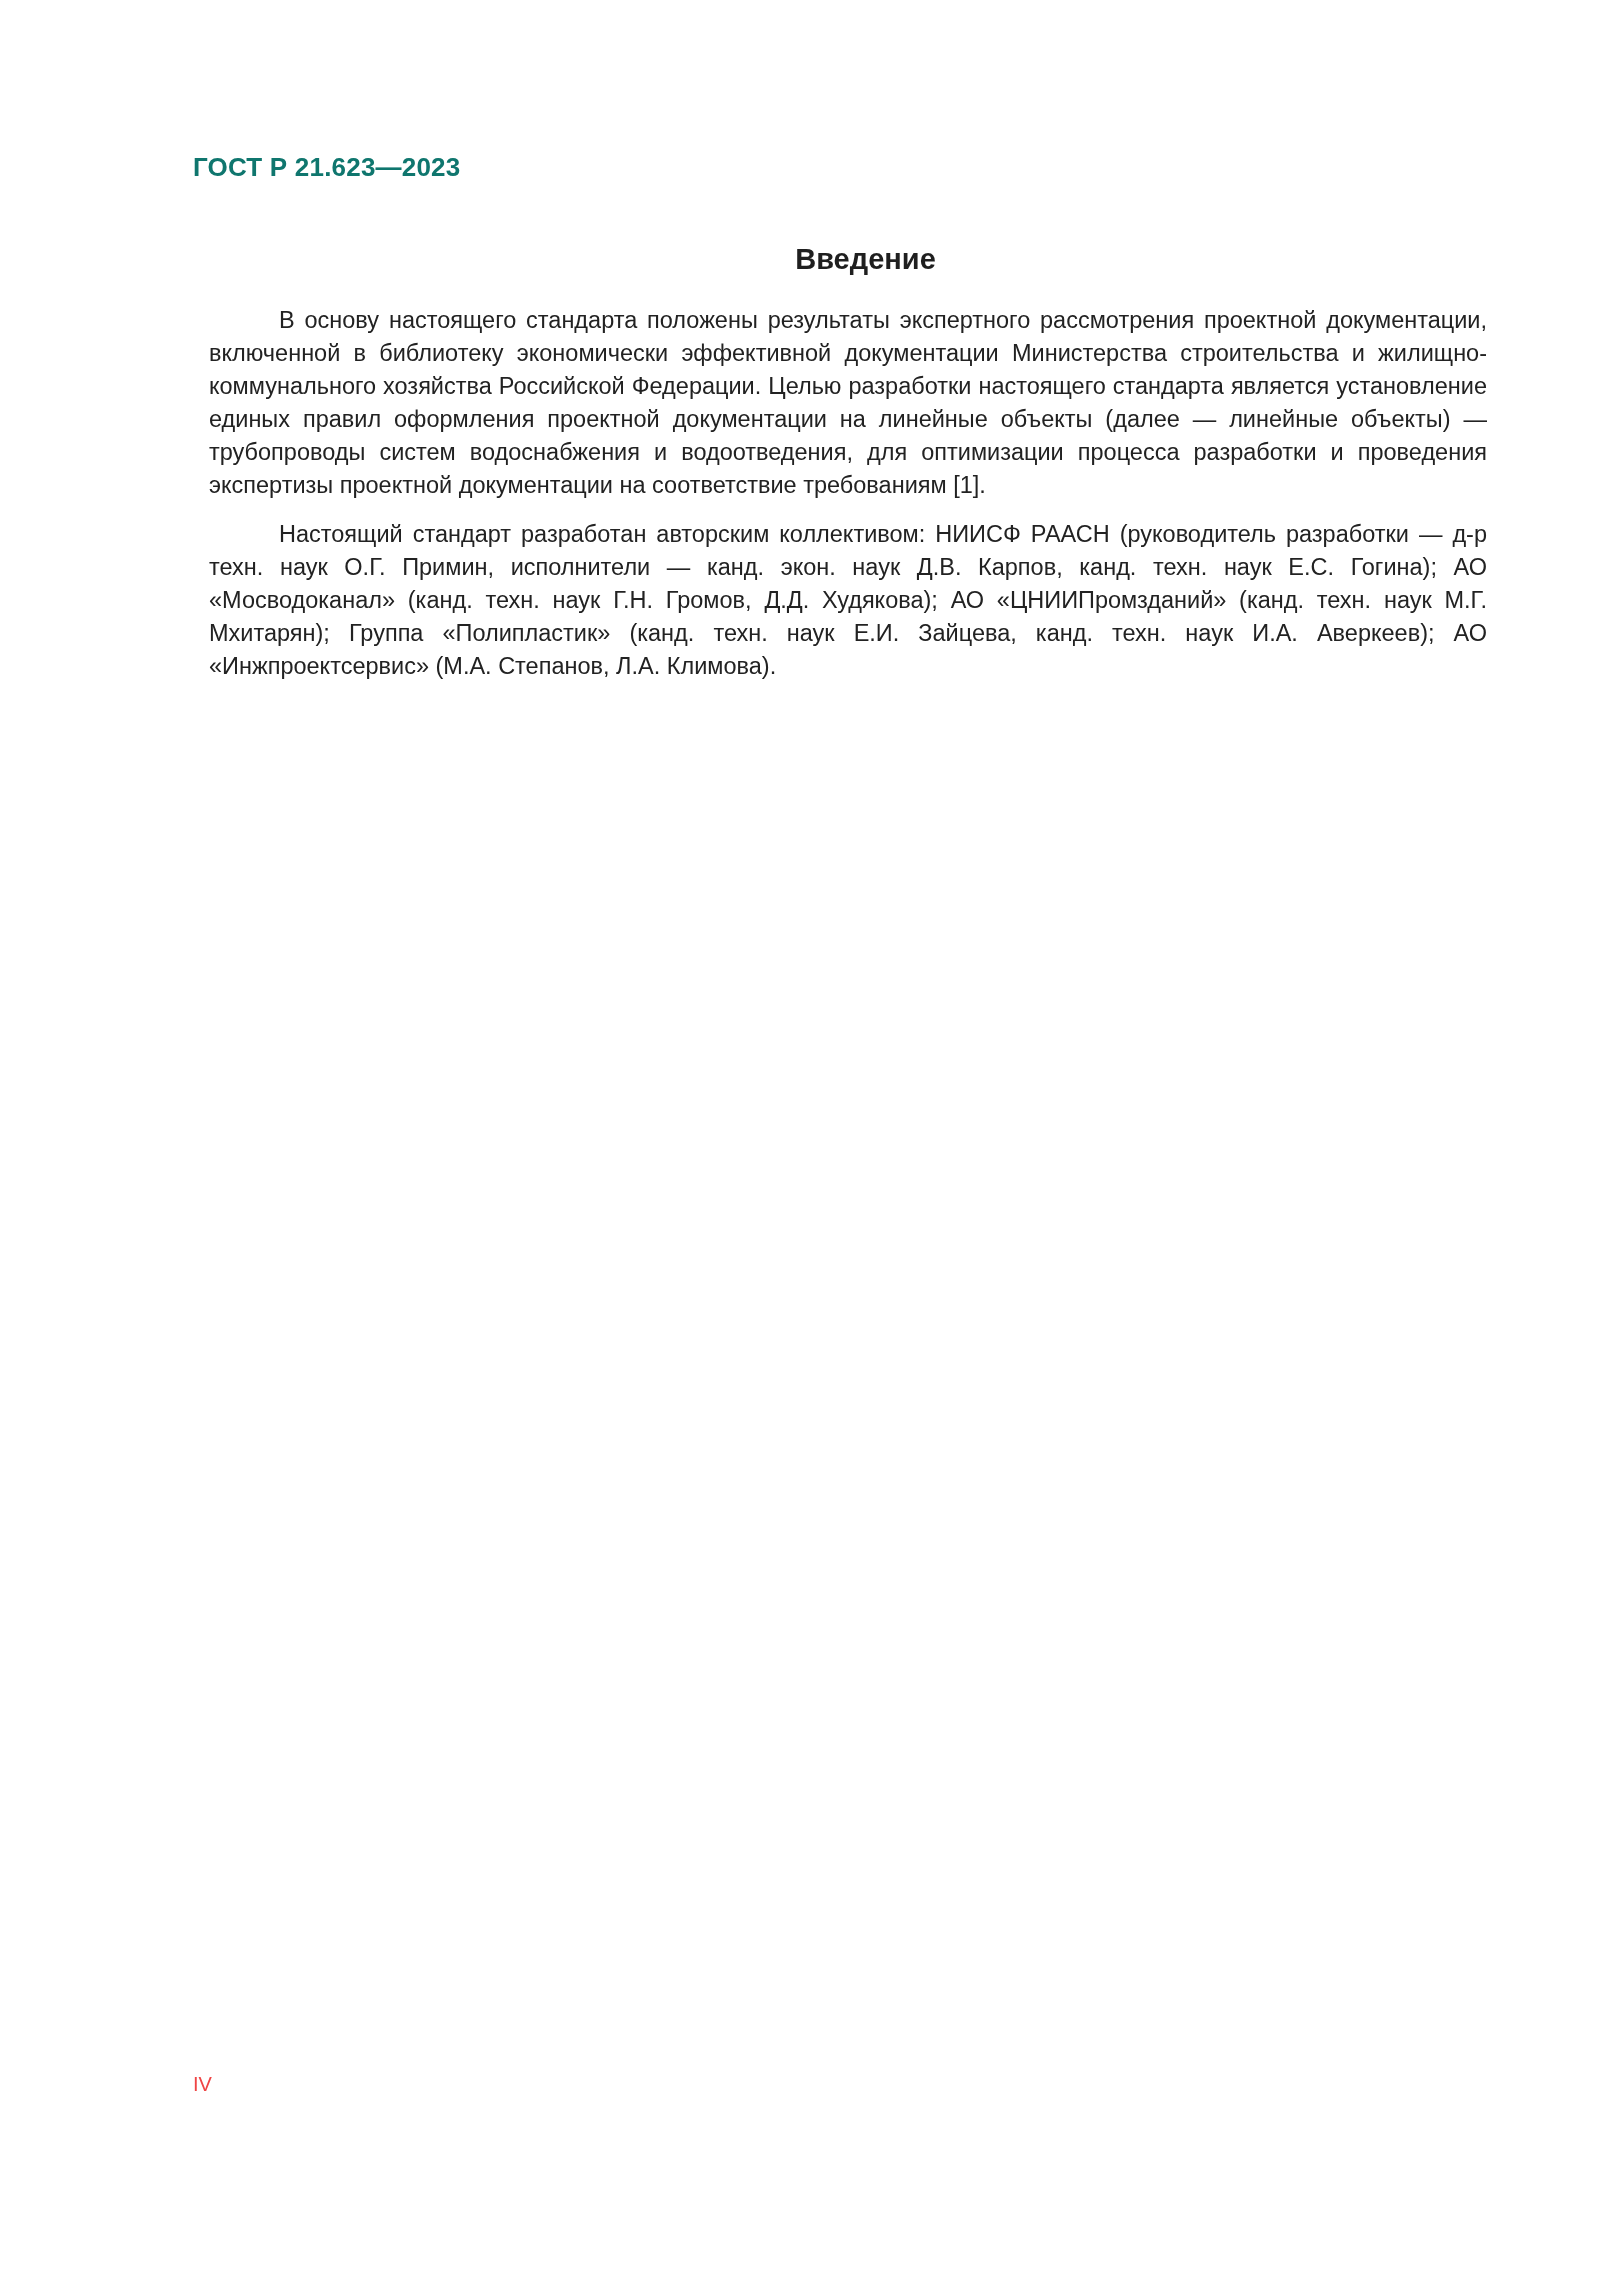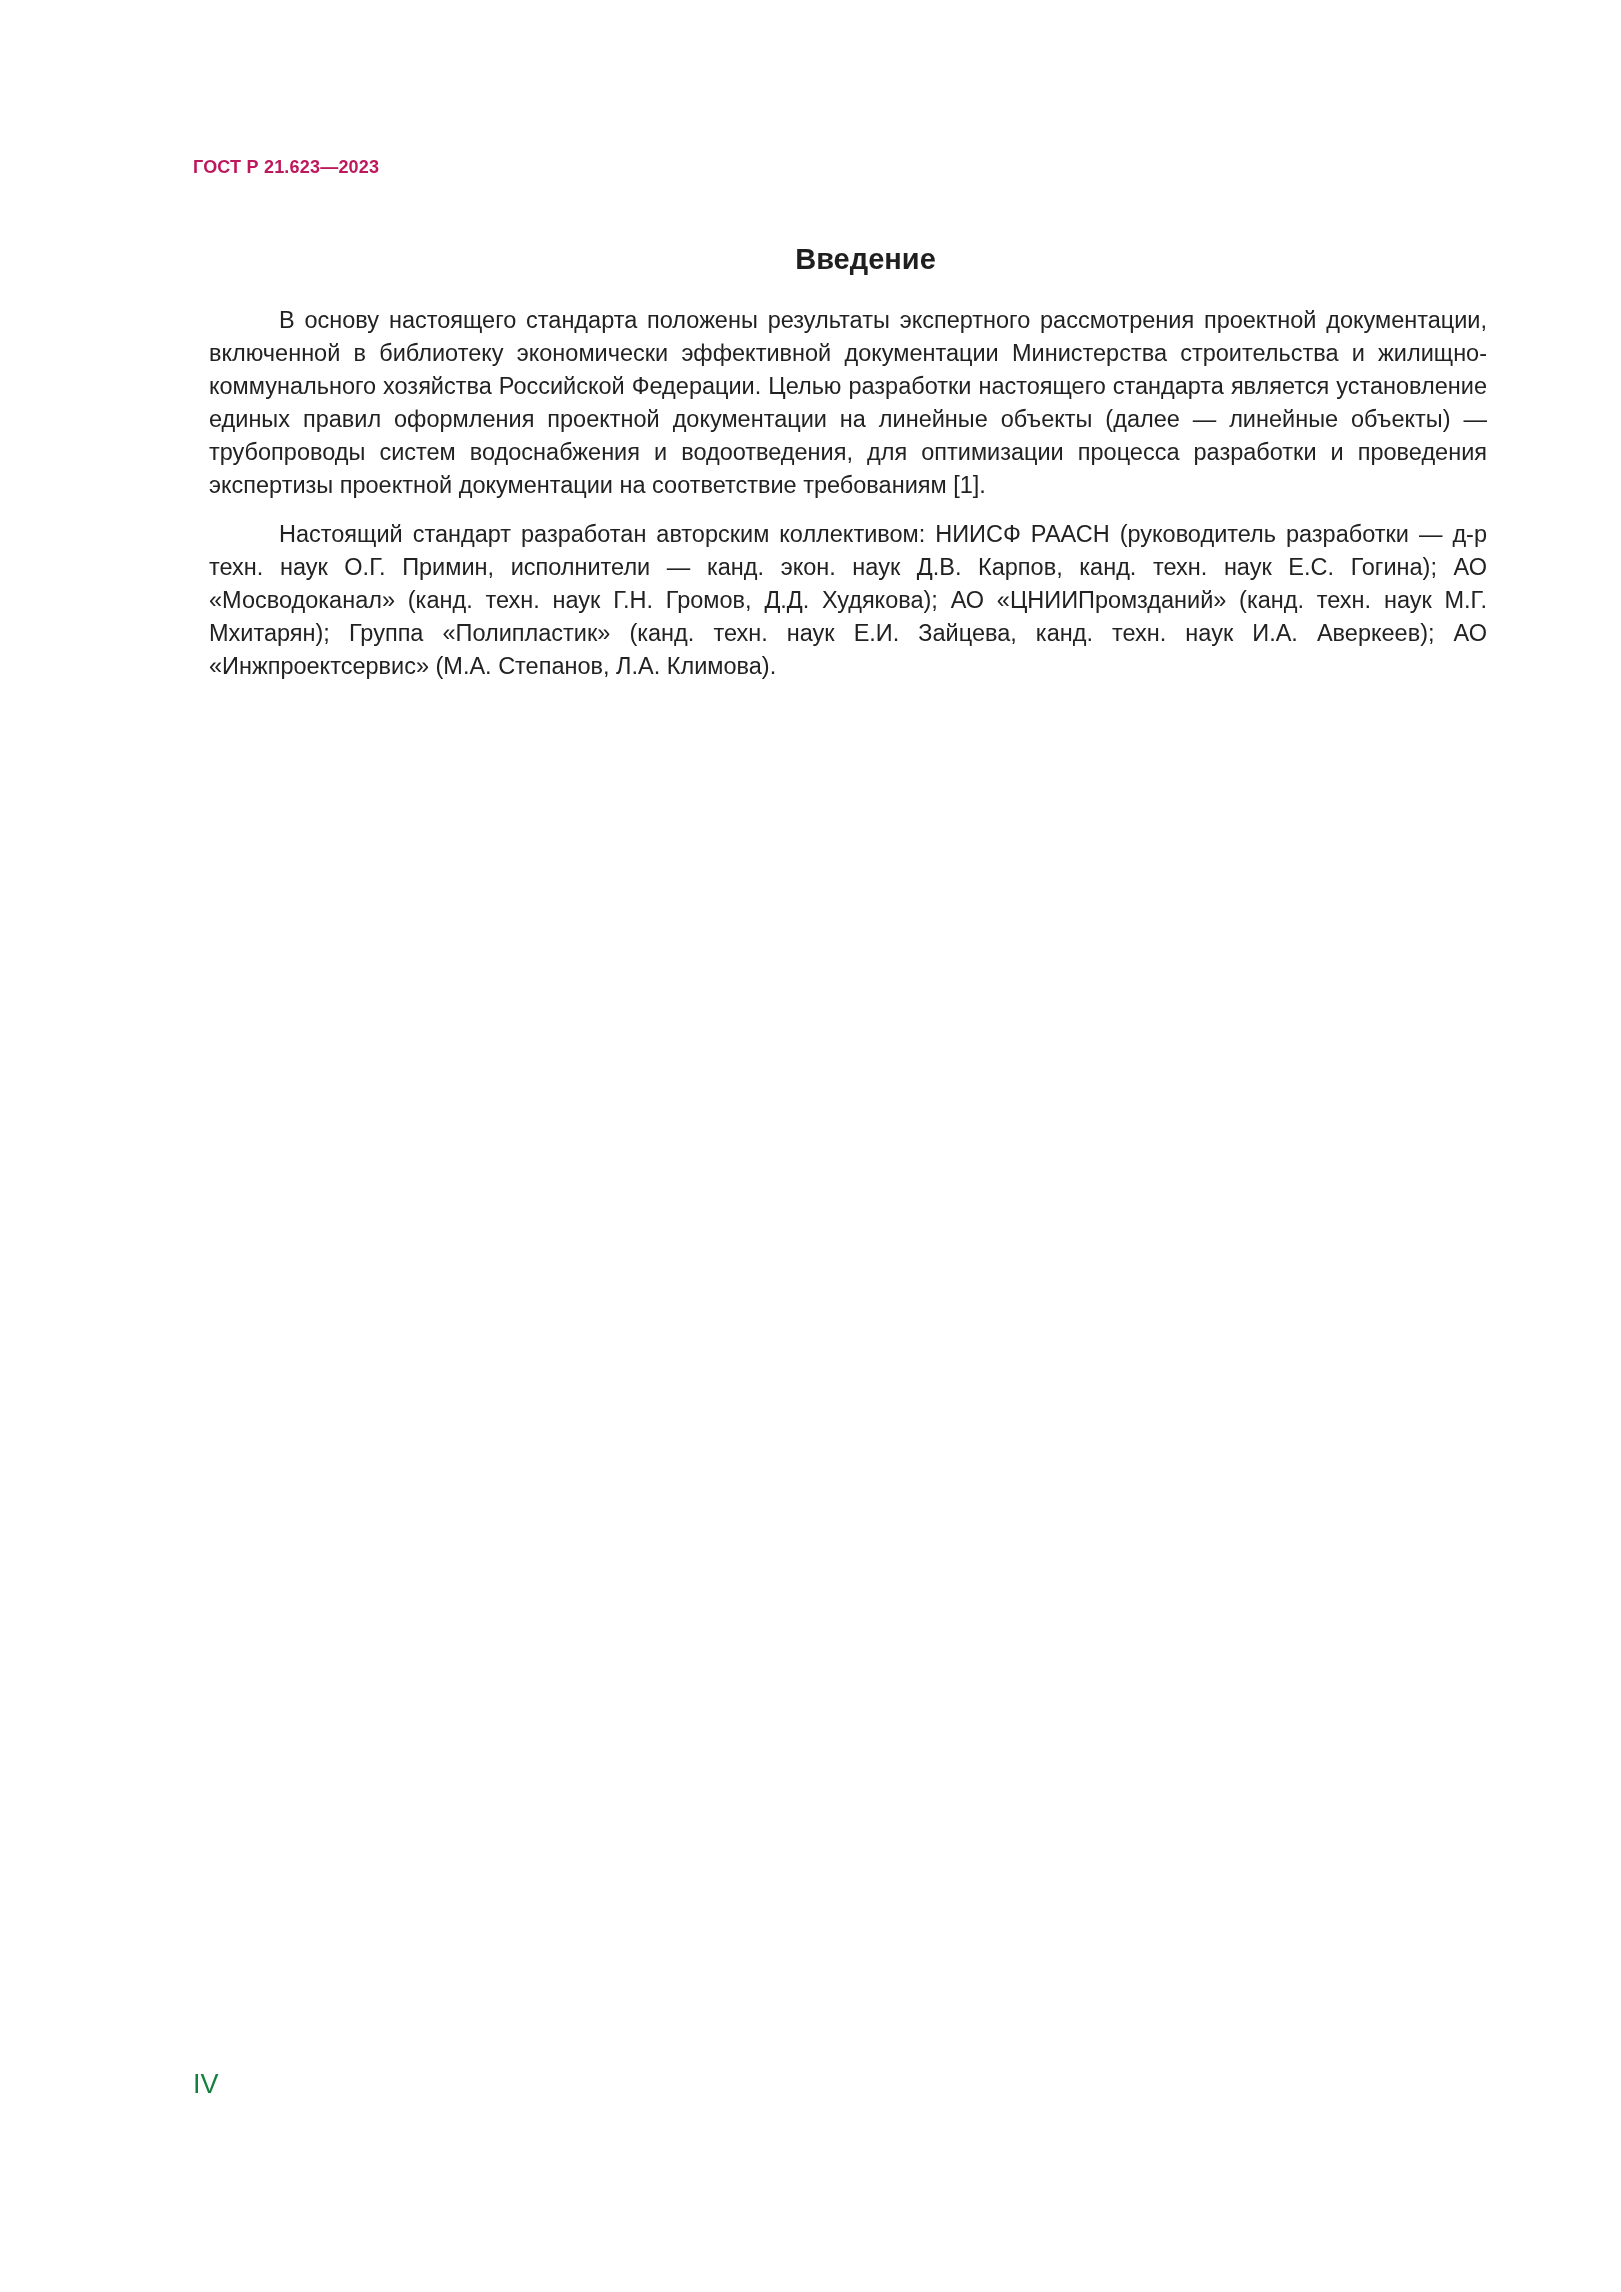--- a/index.html
+++ b/index.html
@@ -1,25 +1,25 @@
 <!DOCTYPE html>
 <html><head>
   <meta charset="utf-8">
   <style>
     html, body { margin: 0; padding: 0; background: #ffffff; }
     body { width: 1621px; height: 2293px; position: relative; overflow: hidden;
            font-family: "Liberation Sans", "DejaVu Sans", sans-serif; color: #222222; }
-    .doc-code { position: absolute; left: 193px; top: 153px; font-size: 18px; font-weight: bold;
-                line-height: 29px; letter-spacing: 0.2px; color: #be185d; }
+    .doc-code { position: absolute; left: 193px; top: 153px; font-size: 26px; font-weight: bold;
+                line-height: 29px; letter-spacing: 0.2px; color: #0f766e; }
     .title { position: absolute; left: 193px; width: 1313px; top: 226px; text-align: center;
              font-size: 29px; font-weight: bold; line-height: 35px; color: #1f1f1f; }
     .body { position: absolute; left: 193px; width: 1310px; top: 288px; }
     .body p { margin: 16px; font-size: 23.5px; line-height: 33px; text-align: justify;
               text-indent: 70px; hyphens: manual; }
-    .page-num { position: absolute; left: 193px; top: 2071px; font-size: 27px; line-height: 27.4px; color: #15803d; }
+    .page-num { position: absolute; left: 193px; top: 2071px; font-size: 20px; line-height: 27.4px; color: #ef4444; }
   </style>
 </head>
 <body>
 
 <div>
   <div class="doc-code">ГОСТ Р 21.623—2023</div>
 
   <h1 class="title" style="margin:16px;">Введение</h1>
 
   <div class="body">

